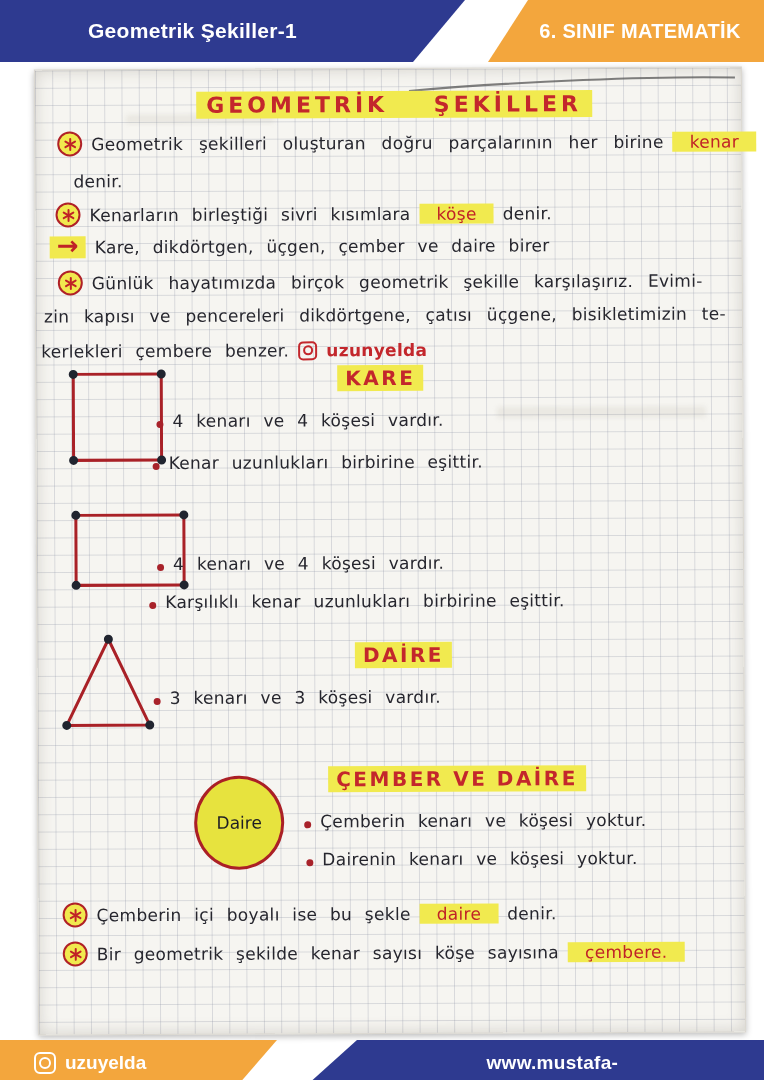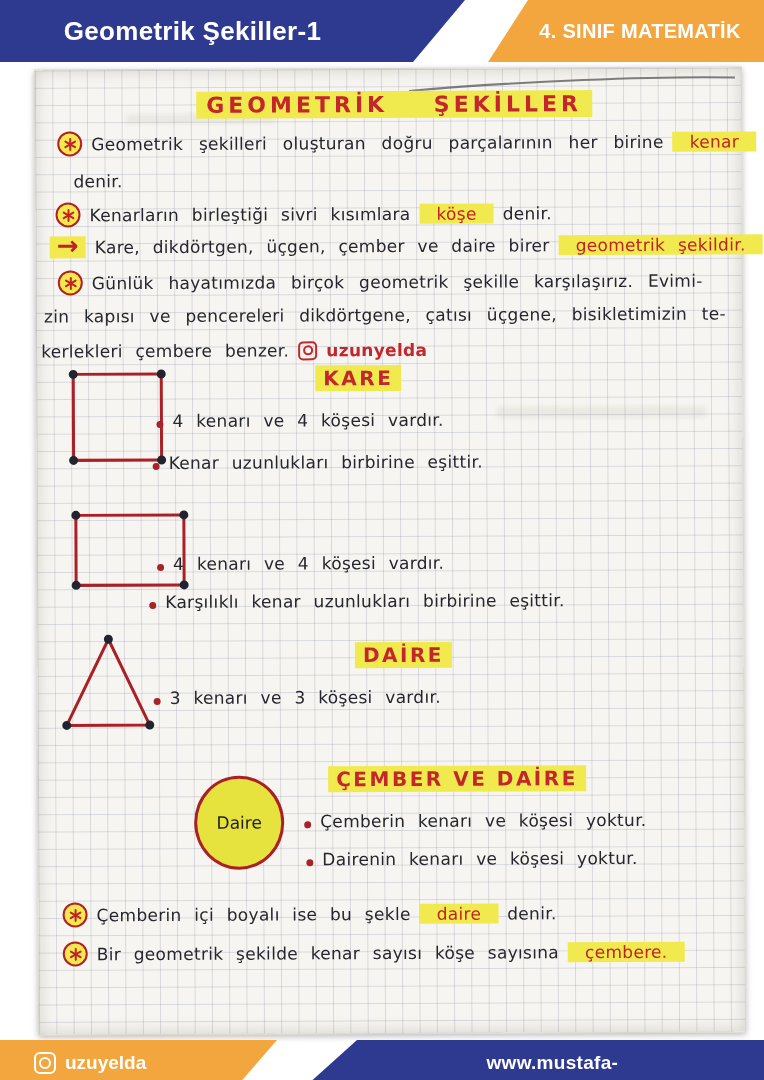--- a/index.html
+++ b/index.html
@@ -7,21 +7,21 @@
     width:764px;height:1080px;position:relative;overflow:hidden;
     background:#ffffff;font-family:"Liberation Sans",sans-serif;
   }
   
   .header{position:absolute;top:0;left:0;width:764px;height:62px;}
   .band{position:absolute;top:0;left:0;width:764px;height:62px;}
   .band.blue{background:#2e3a90;clip-path:polygon(0 0,465px 0,413px 100%,0 100%);}
   .band.orange{background:#f3a63d;clip-path:polygon(528px 0,100% 0,100% 100%,488px 100%);}
   .hdr-txt{position:absolute;top:0;height:62px;line-height:62px;color:#fff;
     font-weight:bold;text-align:center;letter-spacing:.3px;}
-  .hdr-left{left:0;width:385px;font-size:26px;}
+  .hdr-left{left:0;width:385px;font-size:21px;}
   .hdr-right{left:522px;width:236px;font-size:20px;}
   
   .page{
     position:absolute;left:36px;top:68px;width:706px;height:964px;
     background-color:#f6f5f1;
     background-image:
       linear-gradient(to right, rgba(145,150,168,.30) 1px, transparent 1px),
       linear-gradient(to bottom, rgba(145,150,168,.30) 1px, transparent 1px);
     background-size:17.3px 17.3px;
     border:1px solid #d9d6cf;
@@ -72,21 +72,21 @@
     color:#fff;font-weight:bold;font-size:19px;letter-spacing:.3px;}
   svg{display:block;}
 </style>
 </head>
 <body>
 
 <div class="header">
   <div class="band blue"></div>
   <div class="band orange"></div>
   <div class="hdr-txt hdr-left">Geometrik Şekiller-1</div>
-  <div class="hdr-txt hdr-right">4. SINIF MATEMATİK</div>
+  <div class="hdr-txt hdr-right">6. SINIF MATEMATİK</div>
 </div>
 
 <div class="page">
 
   <svg class="edge-line" width="332" height="22">
     <path d="M2 18 C 110 9, 250 4, 328 6" stroke="#565656" stroke-width="2" fill="none" opacity="0.75"></path>
   </svg>
 
   <div class="smudge" style="left:90px;top:44px;width:150px;height:10px;"></div>
   <div class="smudge" style="left:460px;top:338px;width:210px;height:12px;"></div>
@@ -121,21 +121,20 @@
         </svg>
     </span>
     <span>Kenarların birleştiği sivri kısımlara</span>
     <span class="hl">köşe</span>
     <span>denir.</span>
   </div>
 
   <div class="row hand" style="top:166px;left:14px;">
     <span class="arrow-ic">→</span>
     <span>Kare, dikdörtgen, üçgen, çember ve daire birer</span>
-    <span class="hl">geometrik şekildir.</span>
   </div>
 
   <div class="row hand" style="top:200px;left:22px;word-spacing:9px;">
     <span class="star">
       <svg width="14" height="14" viewBox="0 0 14 14">
           <g stroke="#c02227" stroke-width="2" stroke-linecap="round">
             <line x1="7" y1="1.5" x2="7" y2="12.5"></line>
             <line x1="2.2" y1="4.2" x2="11.8" y2="9.8"></line>
             <line x1="2.2" y1="9.8" x2="11.8" y2="4.2"></line>
           </g>
@@ -152,21 +151,21 @@
     <span class="handle">uzunyelda</span>
   </div>
 
   <svg class="shape" style="left:30px;top:298px;" width="102" height="98">
     <rect x="7" y="6" width="88" height="86" fill="none" stroke="#a92127" stroke-width="3"></rect>
     <circle cx="7" cy="6" r="4.5" fill="#20242f"></circle>
       <circle cx="95" cy="6" r="4.5" fill="#20242f"></circle>
     <circle cx="7" cy="92" r="4.5" fill="#20242f"></circle>
       <circle cx="95" cy="92" r="4.5" fill="#20242f"></circle>
   </svg>
-  <div class="sec-title" style="top:296px;left:322px;">KARE</div>
+  <div class="sec-title" style="top:296px;left:344px;">KARE</div>
   <div class="row hand" style="top:341px;left:120px;">
     <span class="b-dot"></span>
     <span>4 kenarı ve 4 köşesi vardır.</span>
   </div>
   <div class="row hand" style="top:383px;left:116px;">
     <span class="b-dot"></span>
     <span>Kenar uzunlukları birbirine eşittir.</span>
   </div>
 
   <svg class="shape" style="left:32px;top:438px;" width="122" height="84">

